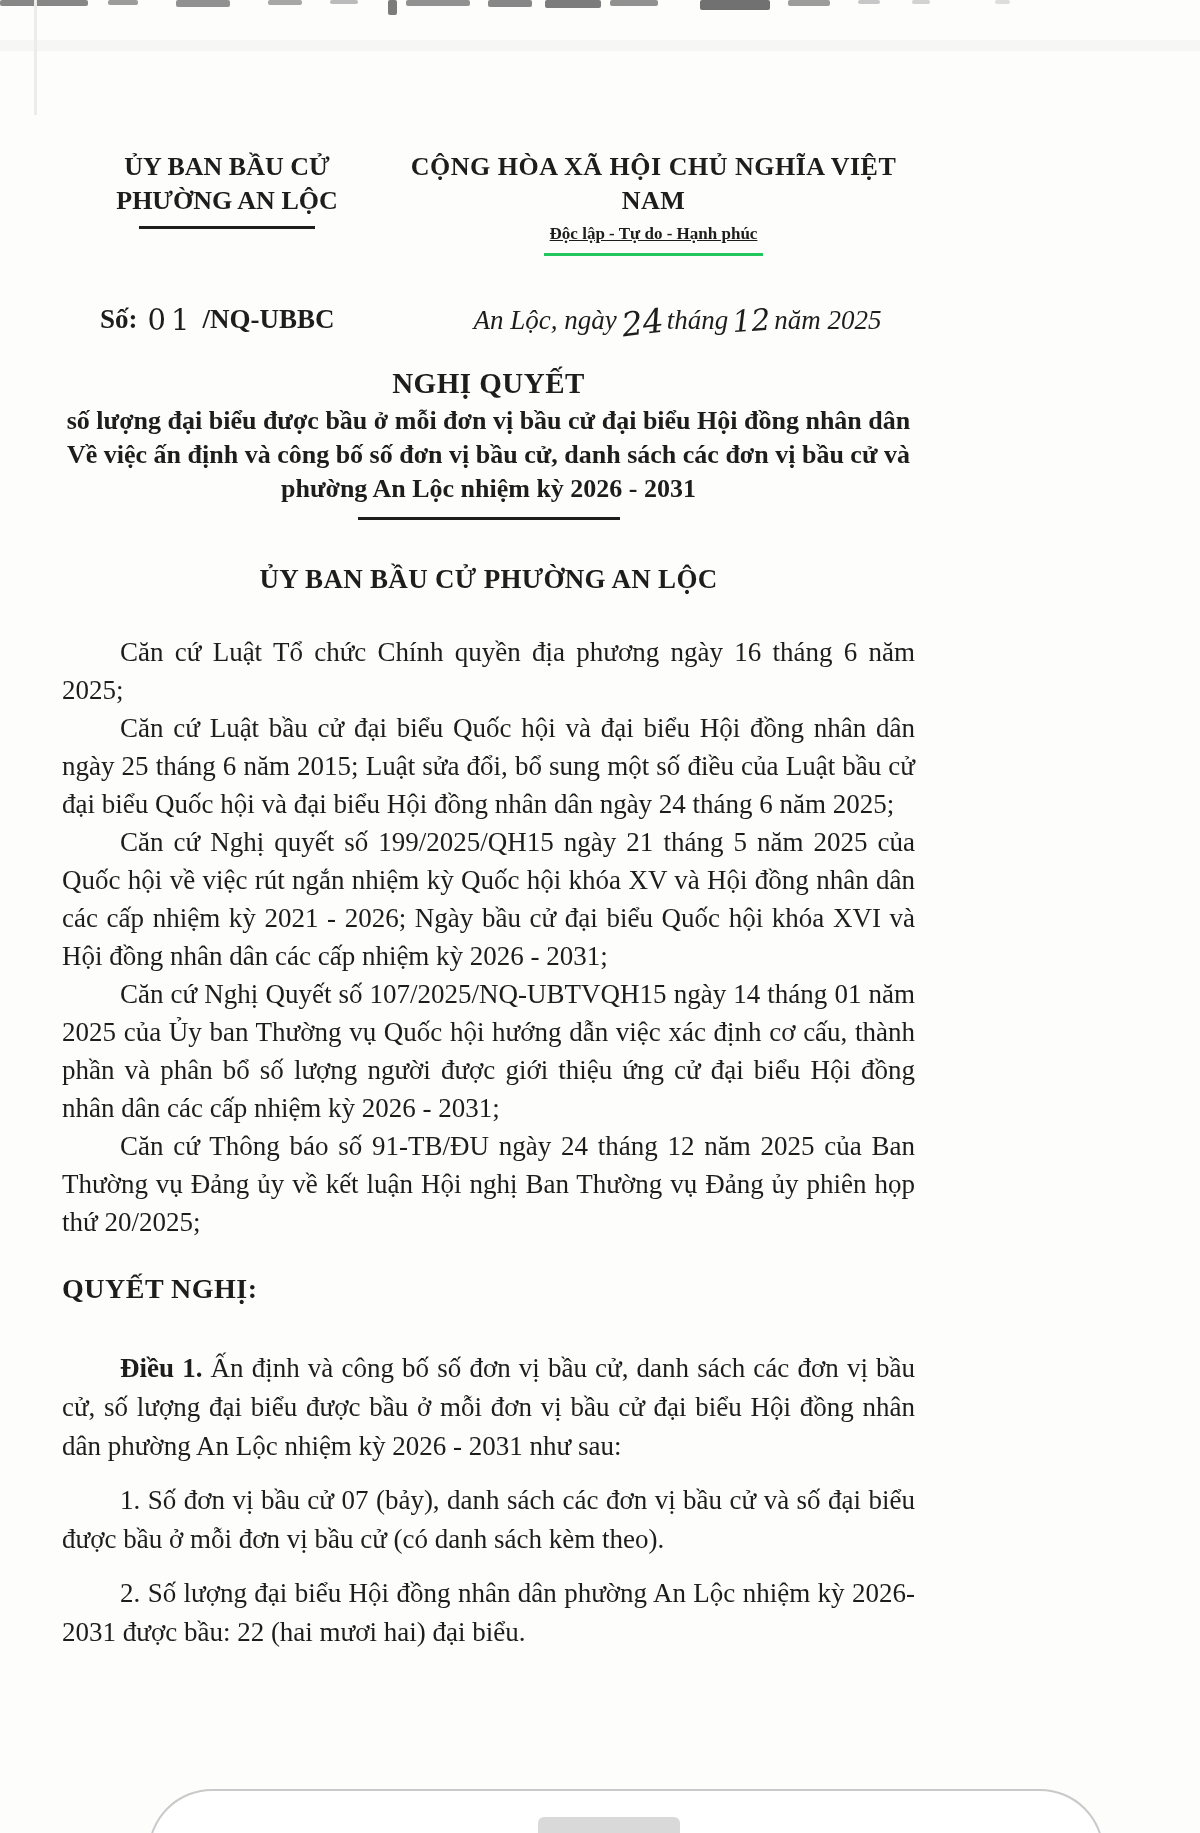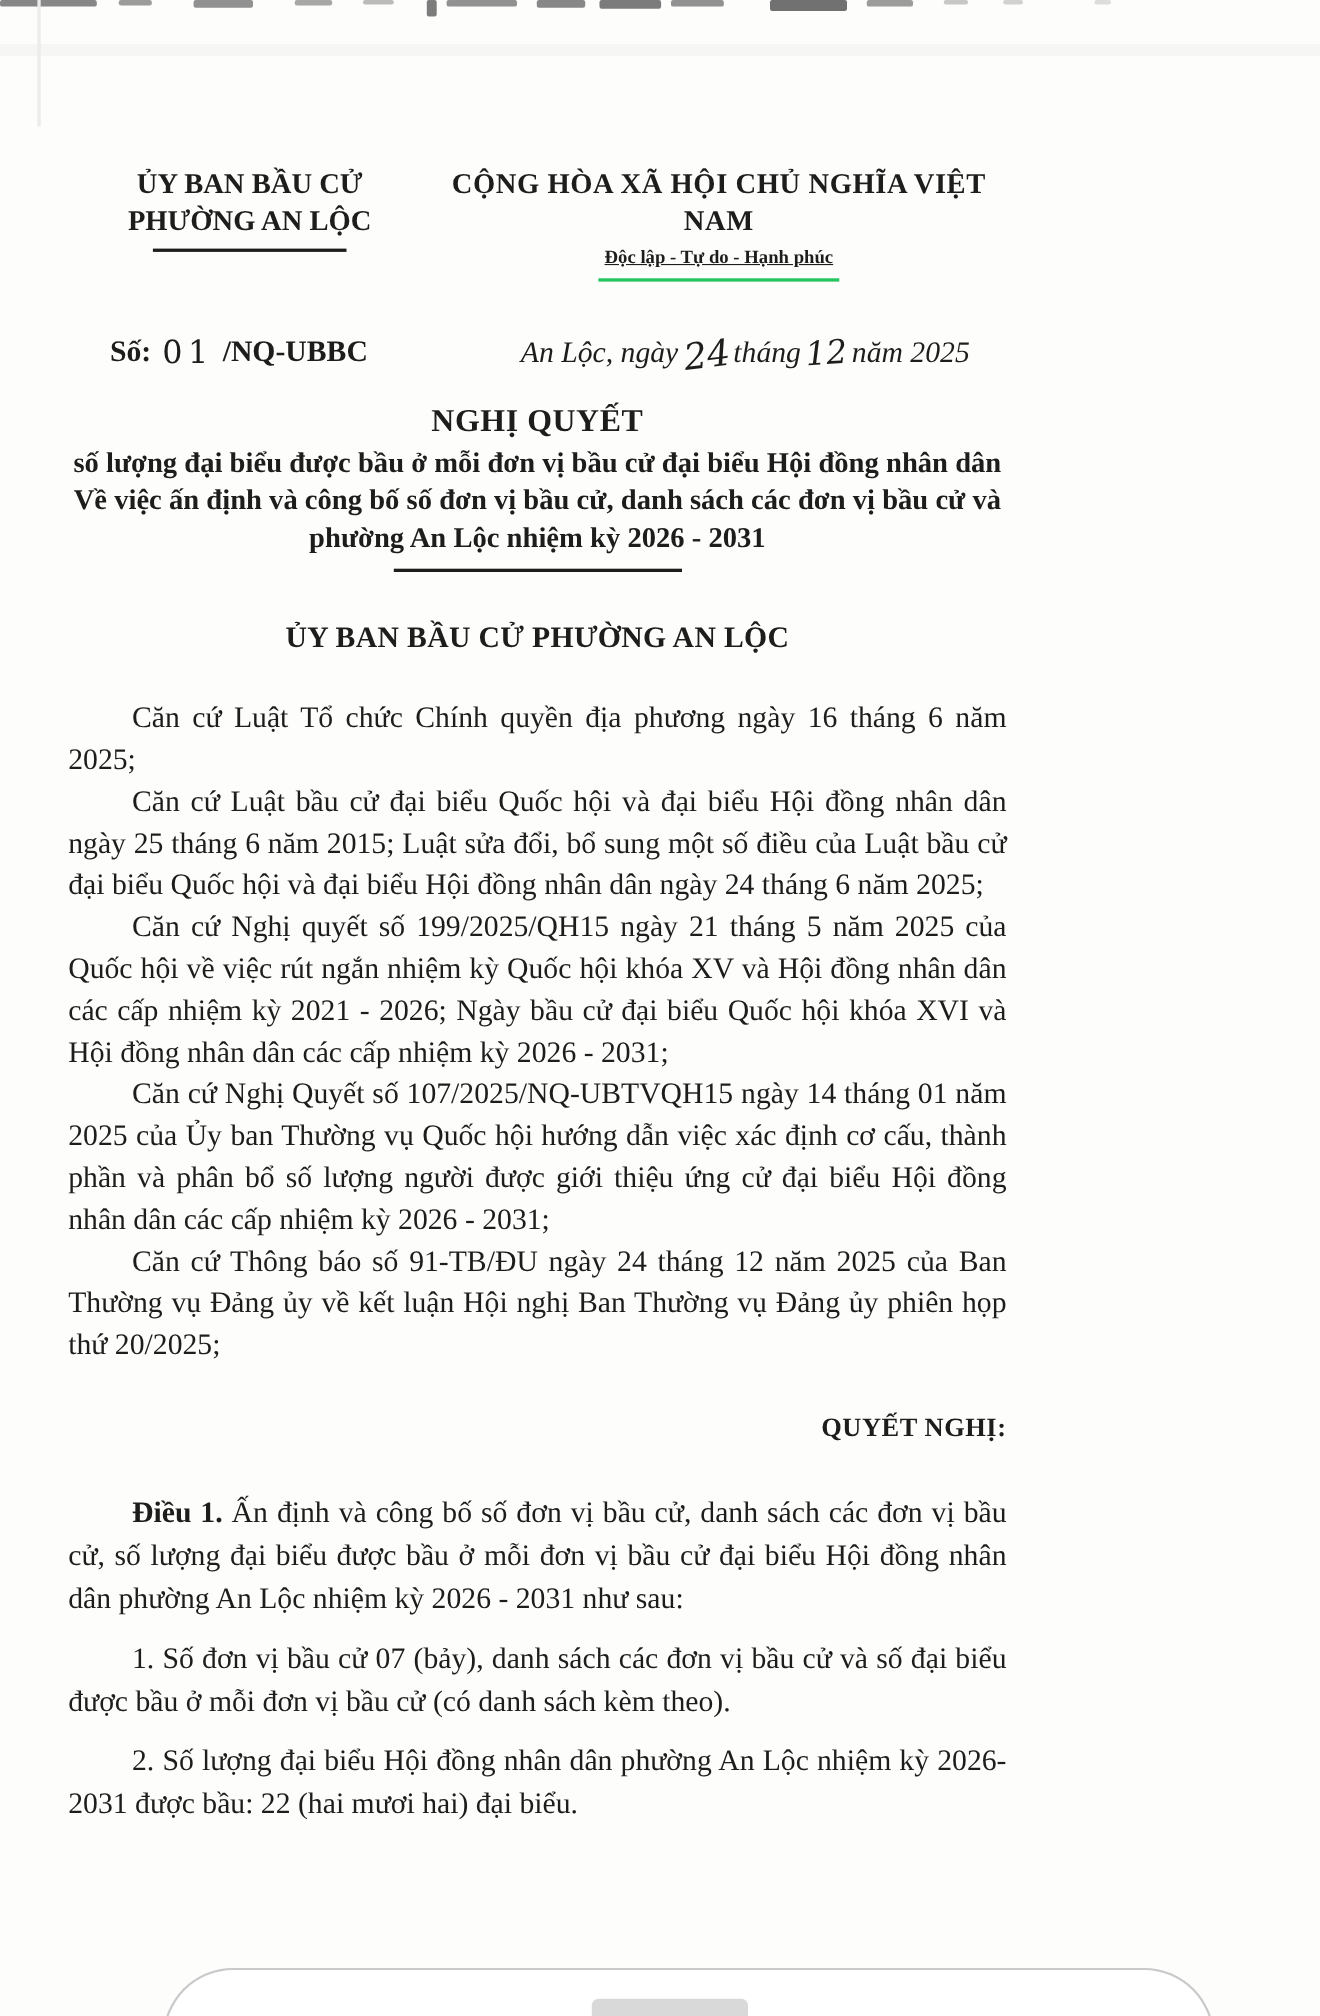--- a/index.html
+++ b/index.html
@@ -36,21 +36,21 @@
 
   .title{text-align:center;font-weight:bold;font-size:29px;margin-top:30px;letter-spacing:.5px;}
   .subtitle{text-align:center;font-weight:bold;font-size:26px;line-height:34px;margin-top:4px;}
   .subtitle-underline{width:262px;height:2.5px;background:#1d1d1b;margin:11px auto 0;}
 
   .authority{text-align:center;font-weight:bold;font-size:27px;margin-top:44px;letter-spacing:.3px;}
 
   .recitals{margin-top:38px;font-size:27px;line-height:38px;text-align:justify;}
   .recital{text-indent:58px;margin:0;}
 
-  .resolve-heading{text-align:right;font-weight:bold;font-size:24px;margin-top:44px;letter-spacing:.5px;}
+  .resolve-heading{text-align:left;font-weight:bold;font-size:28px;margin-top:32px;letter-spacing:.5px;}
 
   .article{margin-top:44px;font-size:27px;line-height:39px;text-align:justify;text-indent:58px;}
   .article-label{font-weight:bold;}
   .item{font-size:27px;line-height:39px;text-align:justify;text-indent:58px;margin-top:15px;}
 
   
   .next-page{position:absolute;left:148px;top:1789px;width:952px;height:120px;
     border:2px solid #c9c9c9;border-bottom:none;border-radius:64px 64px 0 0;background:#ffffff;}
   .page-tab{position:absolute;left:538px;top:1817px;width:142px;height:16px;background:#d9d9d9;border-radius:6px 6px 0 0;}
 </style>

